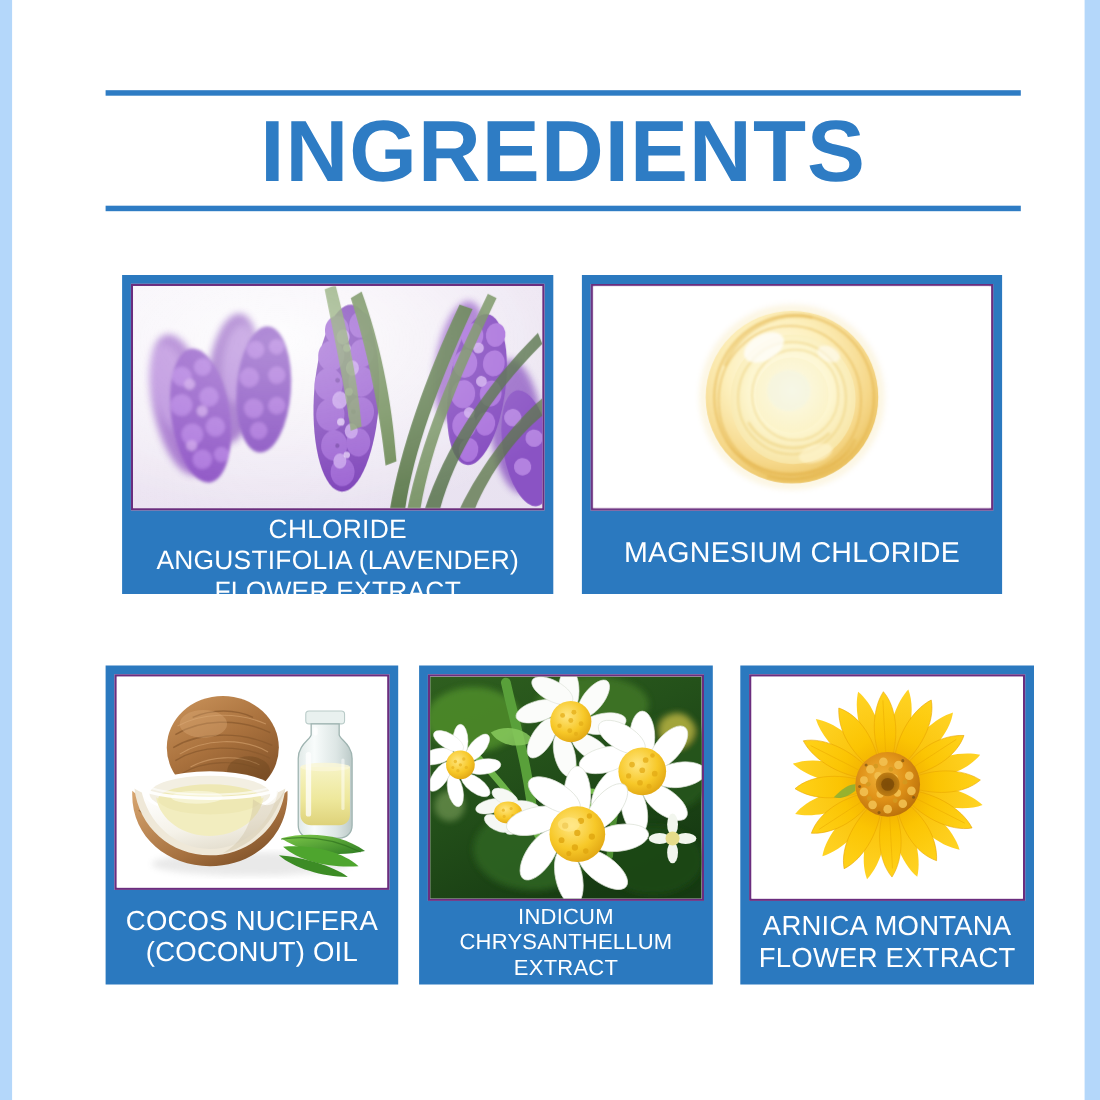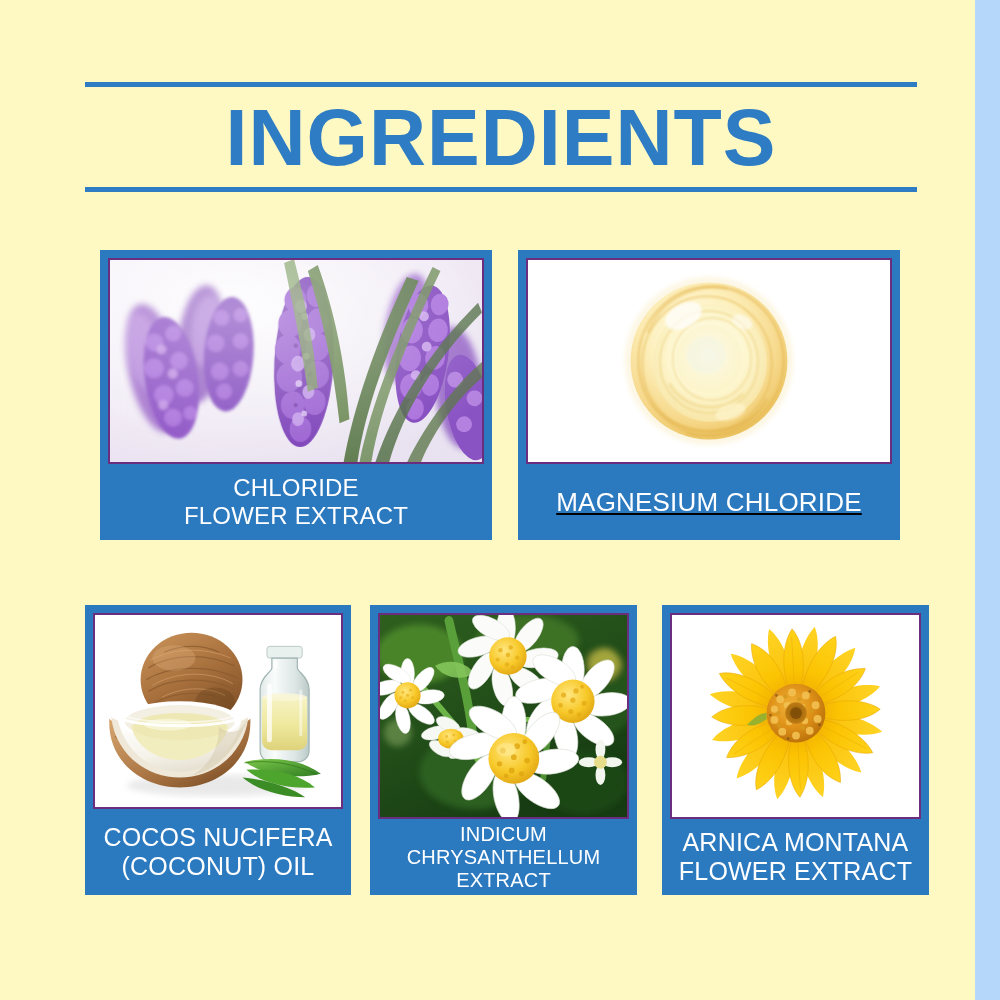--- a/index.html
+++ b/index.html
@@ -9,21 +9,22 @@
     height: 1000px;
     background: #b4d7fa;
     font-family: "Liberation Sans", sans-serif;
     overflow: hidden;
   }
 
   #poster {
     position: relative;
     width: 975px;
     height: 1000px;
-    background: #fef9c3;
+    background: #ffffff;
+    margin-left: 11px;
   }
 
   
   .header {
     position: absolute;
     left: 85px;
     top: 82px;
     width: 832px;
     height: 110px;
   }
@@ -83,21 +84,21 @@
     font-weight: 400;
     letter-spacing: 0.2px;
   }
   .card-label span { display: block; }
 
   
   #card-lavandula   { left: 100px; top: 250px; width: 392px; height: 290px; }
   #card-lavandula .card-photo { height: 206px; }
   #card-lavandula .card-label { font-size: 24px; }
 
-  #card-magnesium   { left: 518px; top: 250px; width: 382px; height: 290px; text-decoration: underline; }
+  #card-magnesium   { left: 518px; top: 250px; width: 382px; height: 290px; }
   #card-magnesium .card-photo { height: 206px; }
   #card-magnesium .card-label { font-size: 26px; }
 
   #card-cocos       { left: 85px; top: 605px; width: 266px; height: 290px; }
   #card-cocos .card-photo { height: 196px; }
   #card-cocos .card-label { font-size: 25px; }
 
   #card-chrysanthellum { left: 370px; top: 605px; width: 267px; height: 290px; }
   #card-chrysanthellum .card-photo { height: 206px; }
   #card-chrysanthellum .card-label { font-size: 20px; }
@@ -266,20 +267,21 @@
           <path d="M186 0 C196 38 206 84 210 130 L200 134 C194 90 184 44 176 4 Z" fill="#7a9a5c" opacity="0.85"></path>
           <path d="M300 206 C320 164 352 124 376 104 L376 120 C352 140 328 172 314 206 Z" fill="#587344" opacity="0.8"></path>
         </g>
 
         <rect width="376" height="206" fill="url(#lavGlow)" opacity="0.45"></rect>
       </svg>
     </div>
     <div class="card-label">
       <div>
         <span>CHLORIDE</span>
+        <span>ANGUSTIFOLIA (LAVENDER)</span>
         <span>FLOWER EXTRACT</span>
       </div>
     </div>
   </div>
 
   <div class="card" id="card-magnesium">
     <div class="card-photo">
       <svg viewBox="0 0 366 206" preserveAspectRatio="xMidYMid meet">
         <defs>
           <radialGradient id="oilOuter" cx="0.42" cy="0.35" r="0.72">

